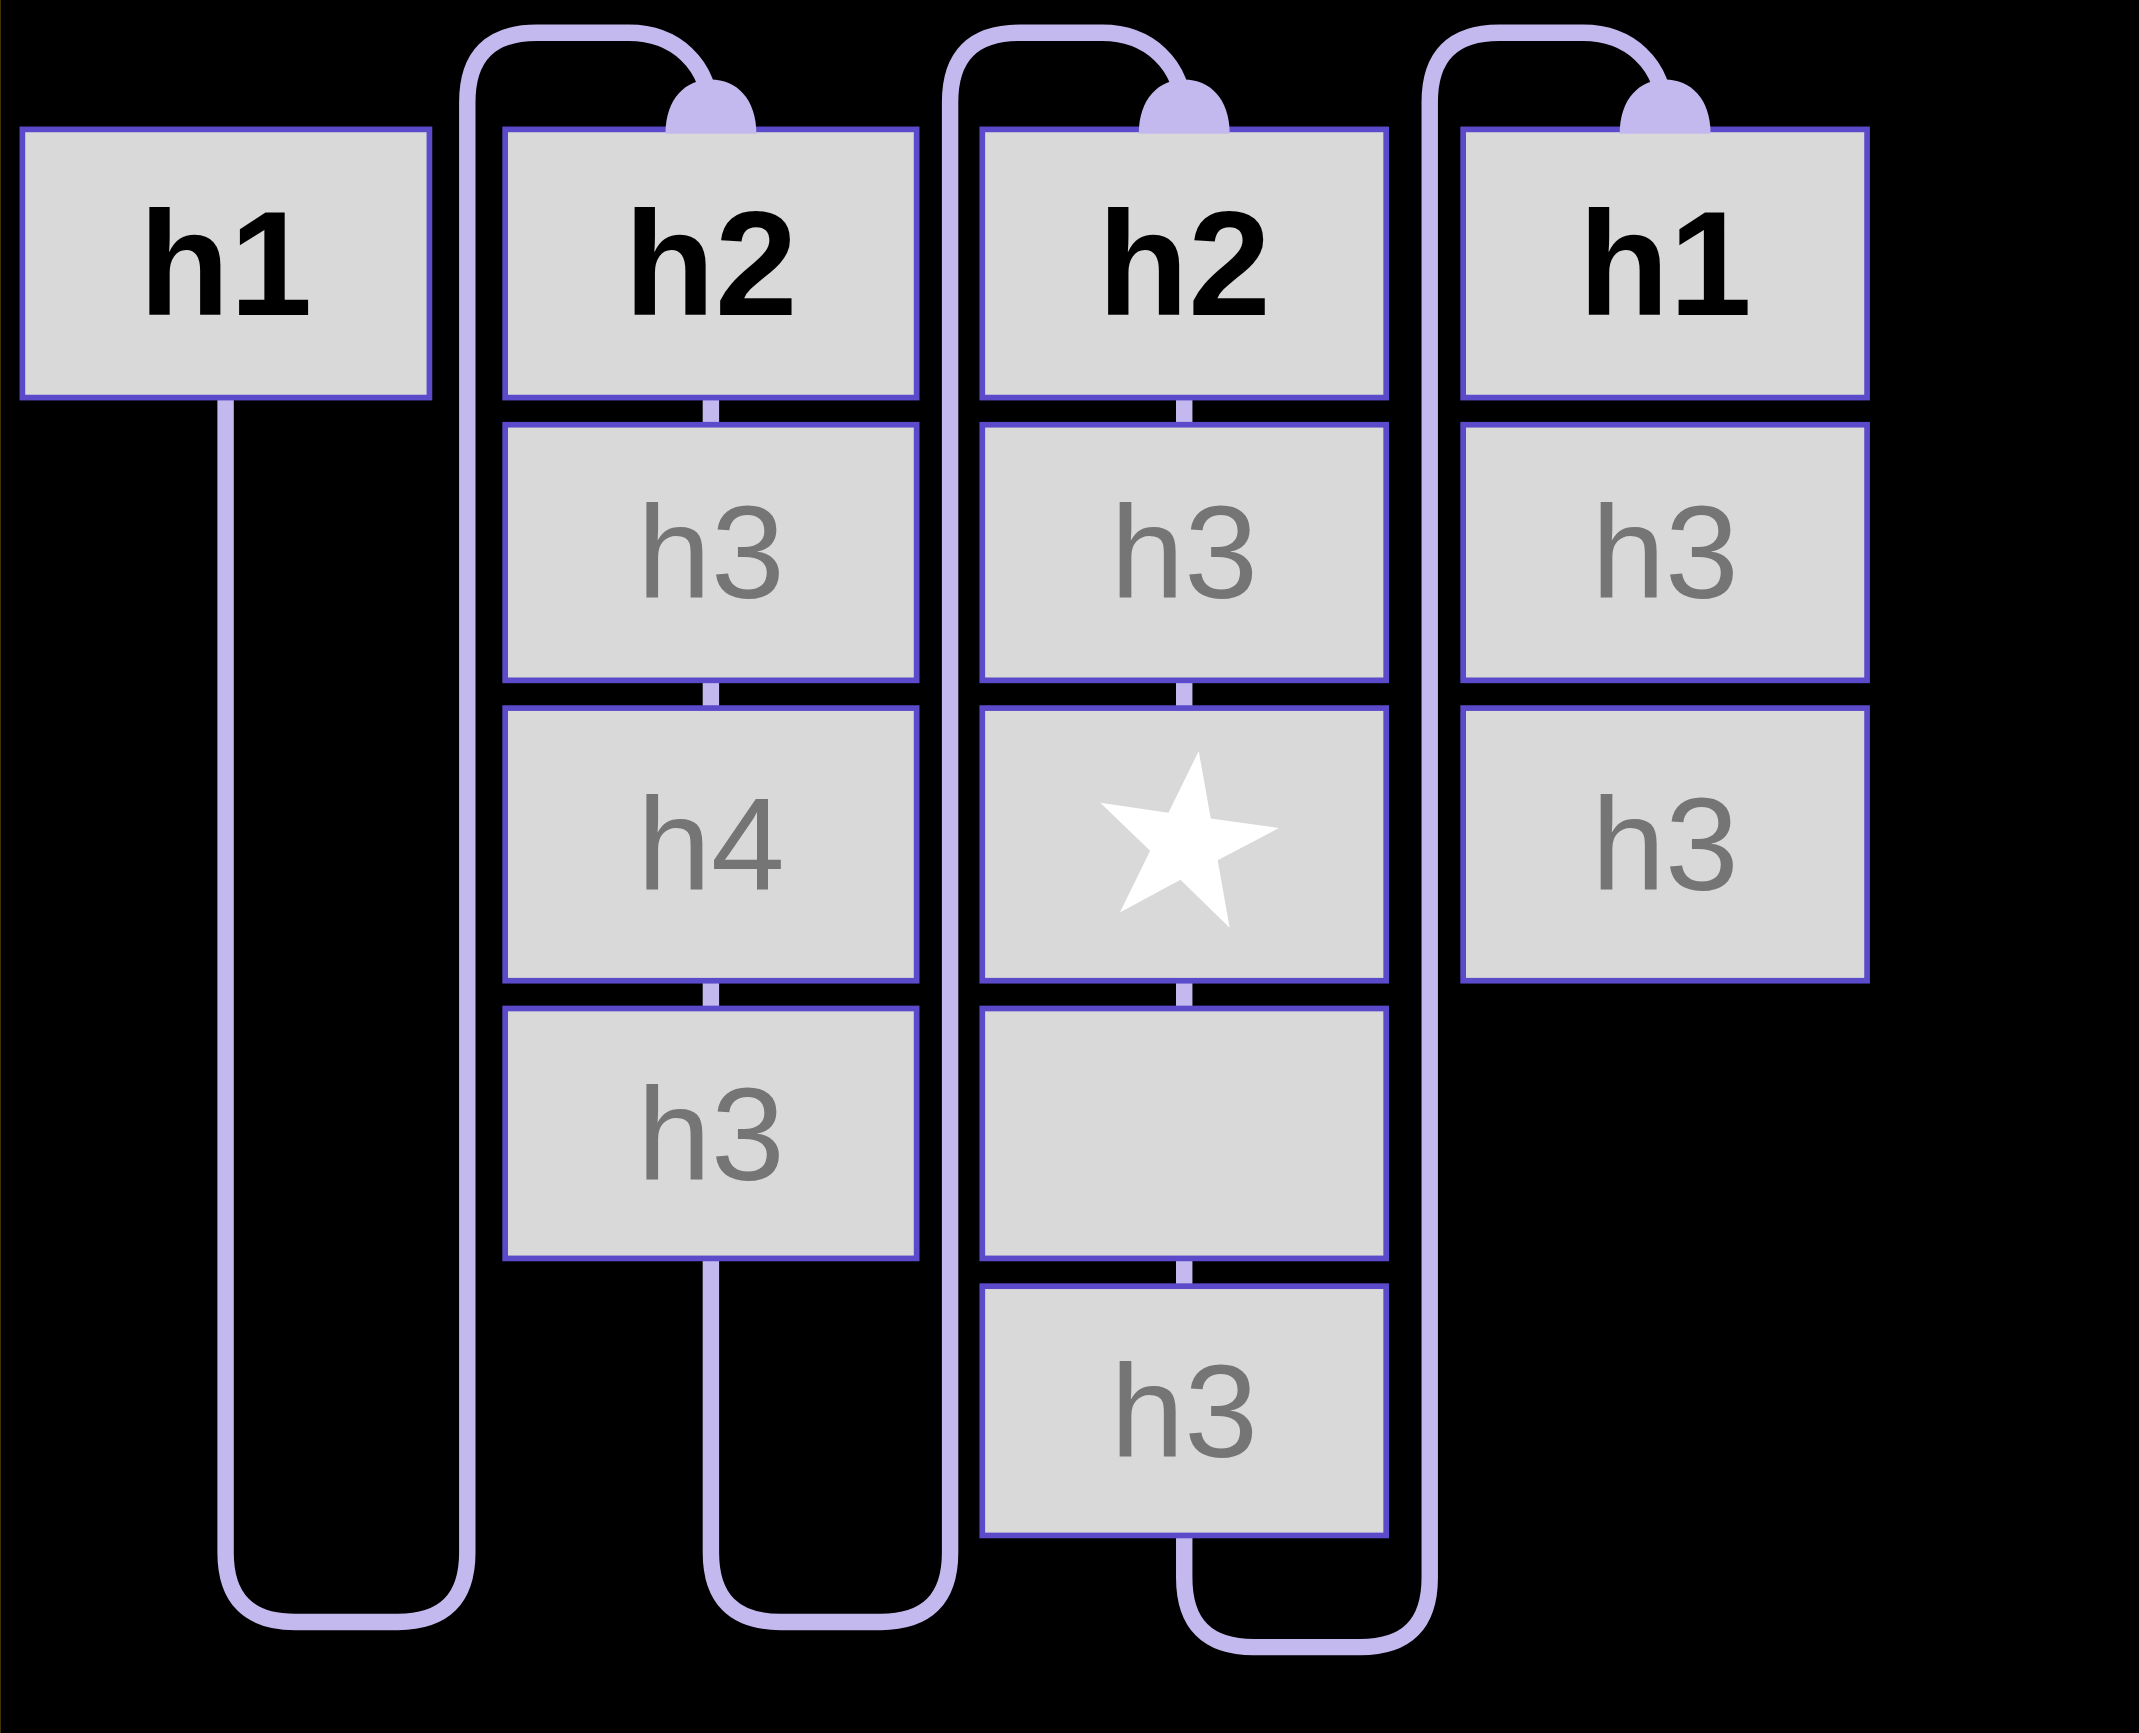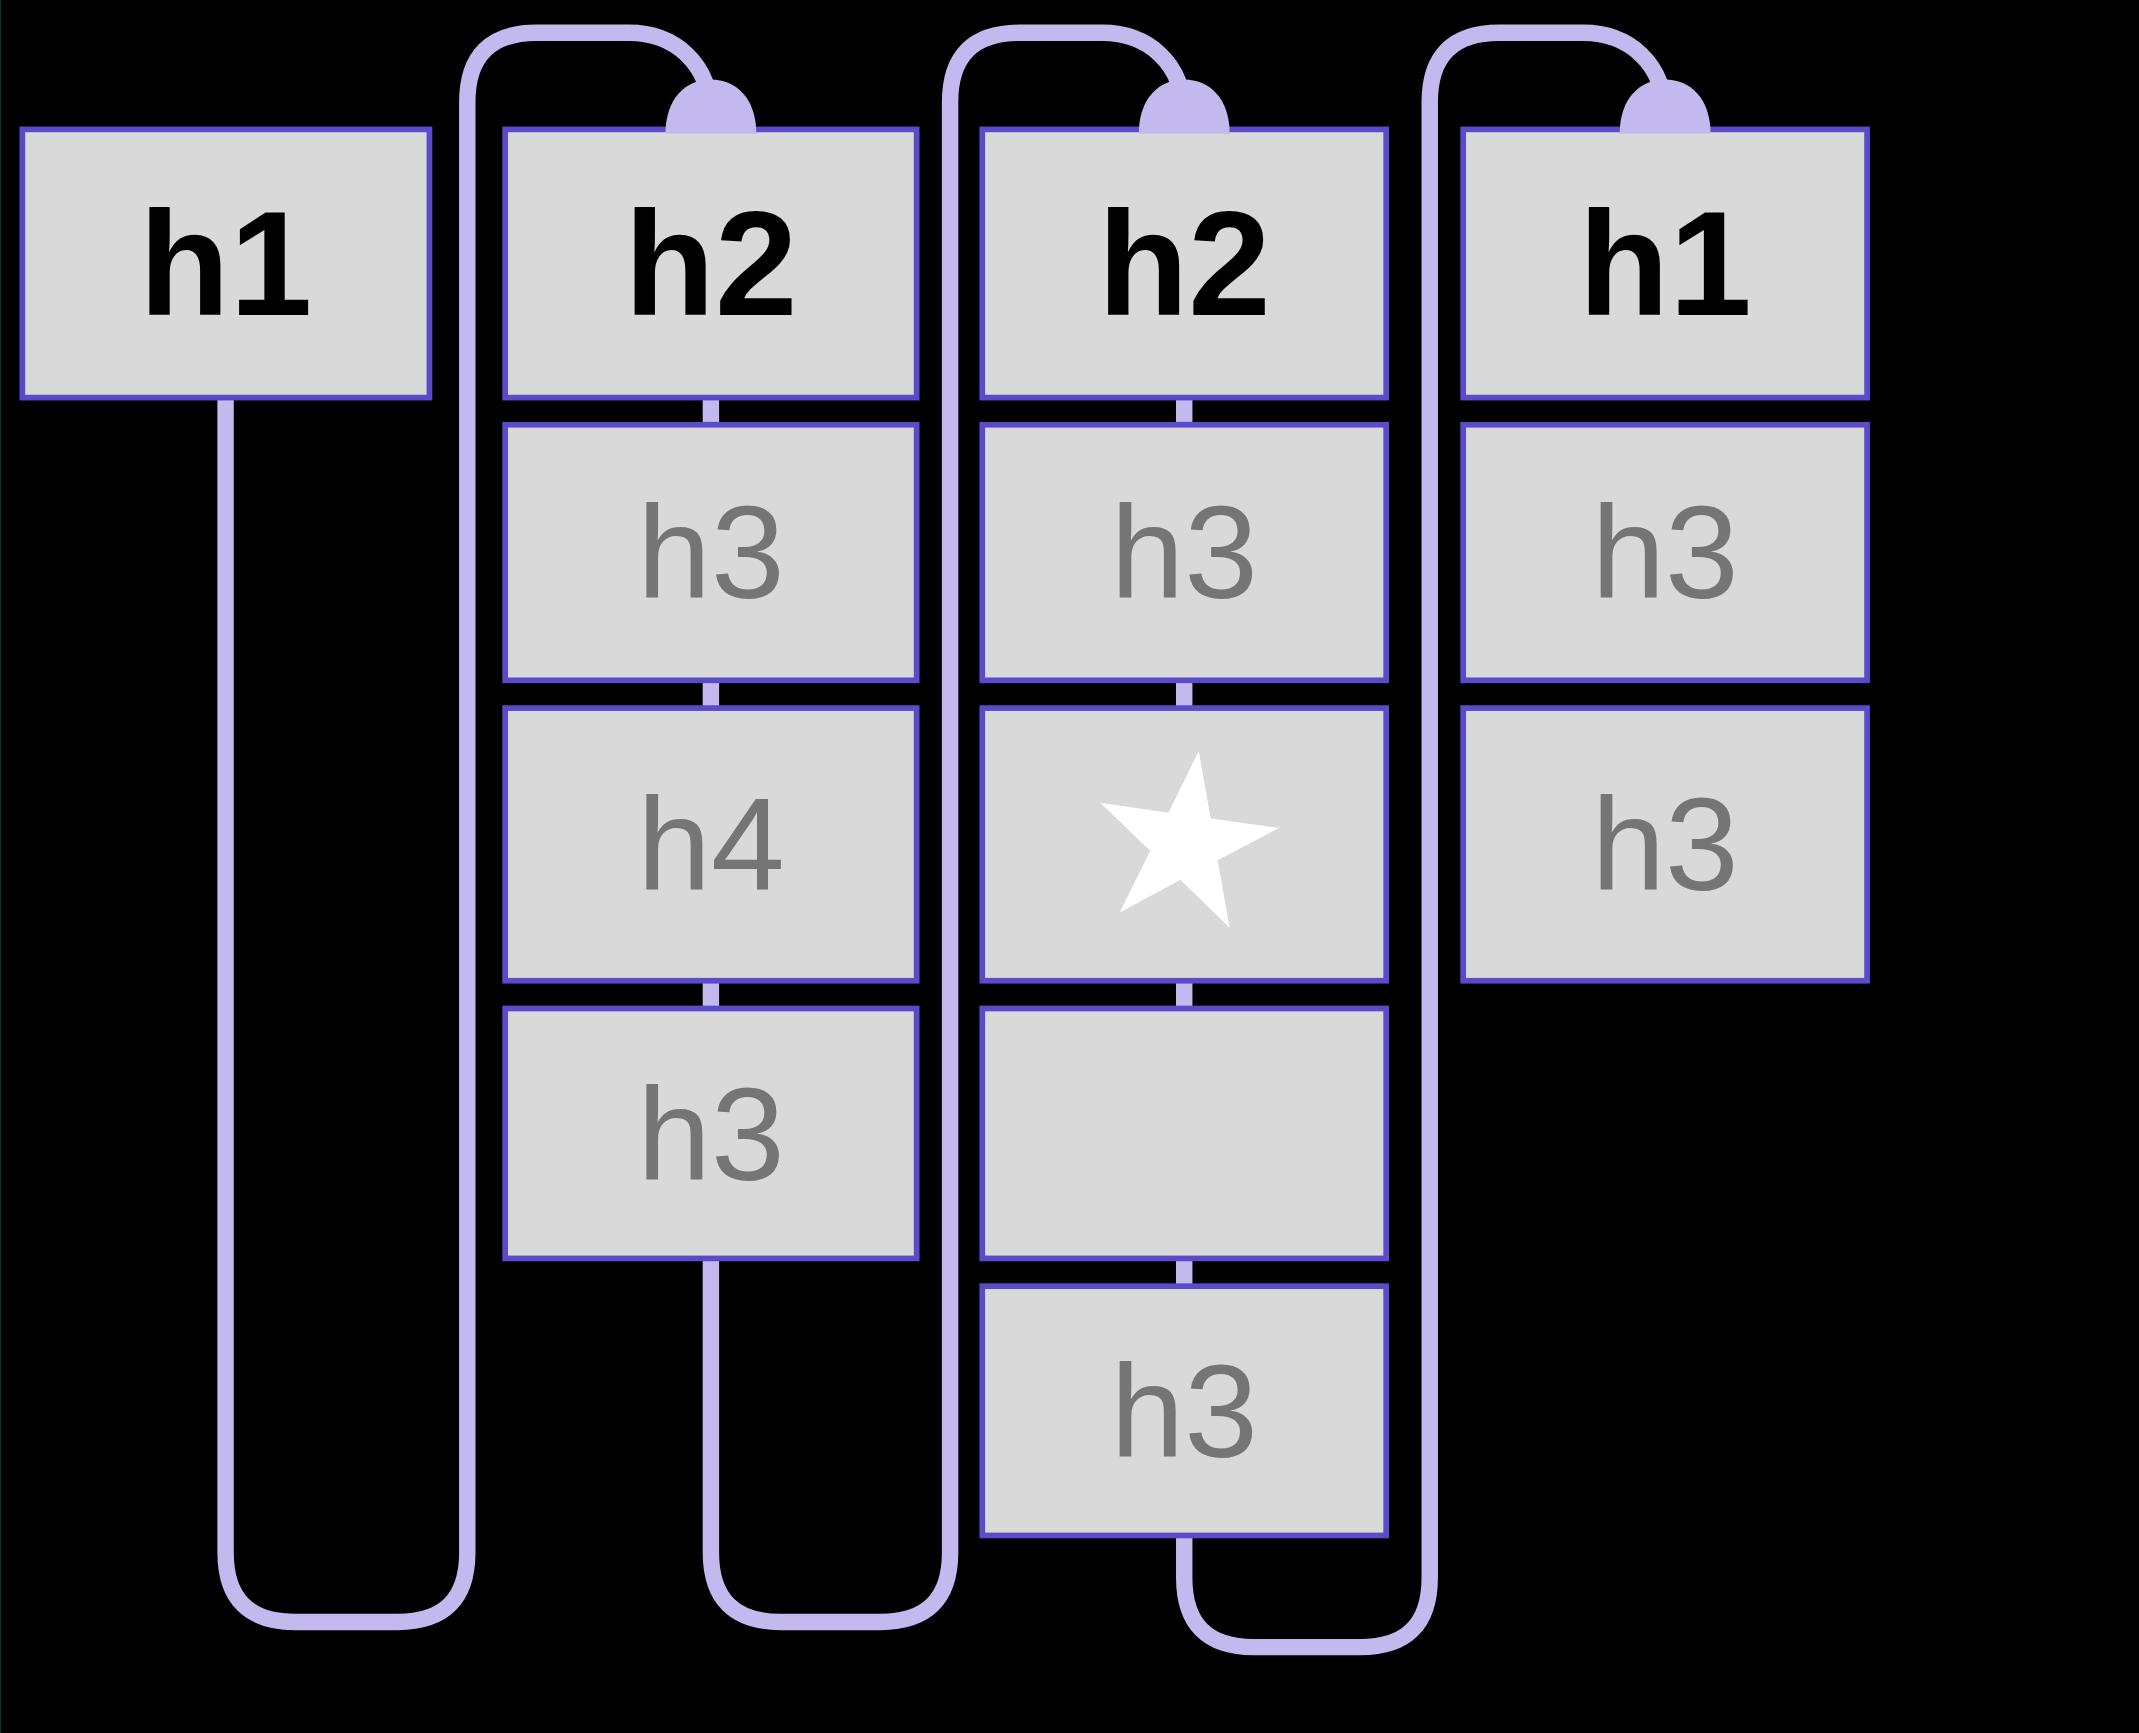--- a/index.html
+++ b/index.html
@@ -3,21 +3,21 @@
 <meta charset="utf-8">
 <style>
   html, body {
     margin: 0;
     padding: 0;
     background: #000000;
   }
   .stage {
     width: 2077px;
     height: 1733px;
-    background: #14b8a6;
+    background: #eab308;
     position: relative;
   }
   svg { display: block; }
   .flow {
     fill: none;
     stroke: #C4B9EE;
     stroke-width: 26;
   }
   .stub {
     stroke: #C4B9EE;

